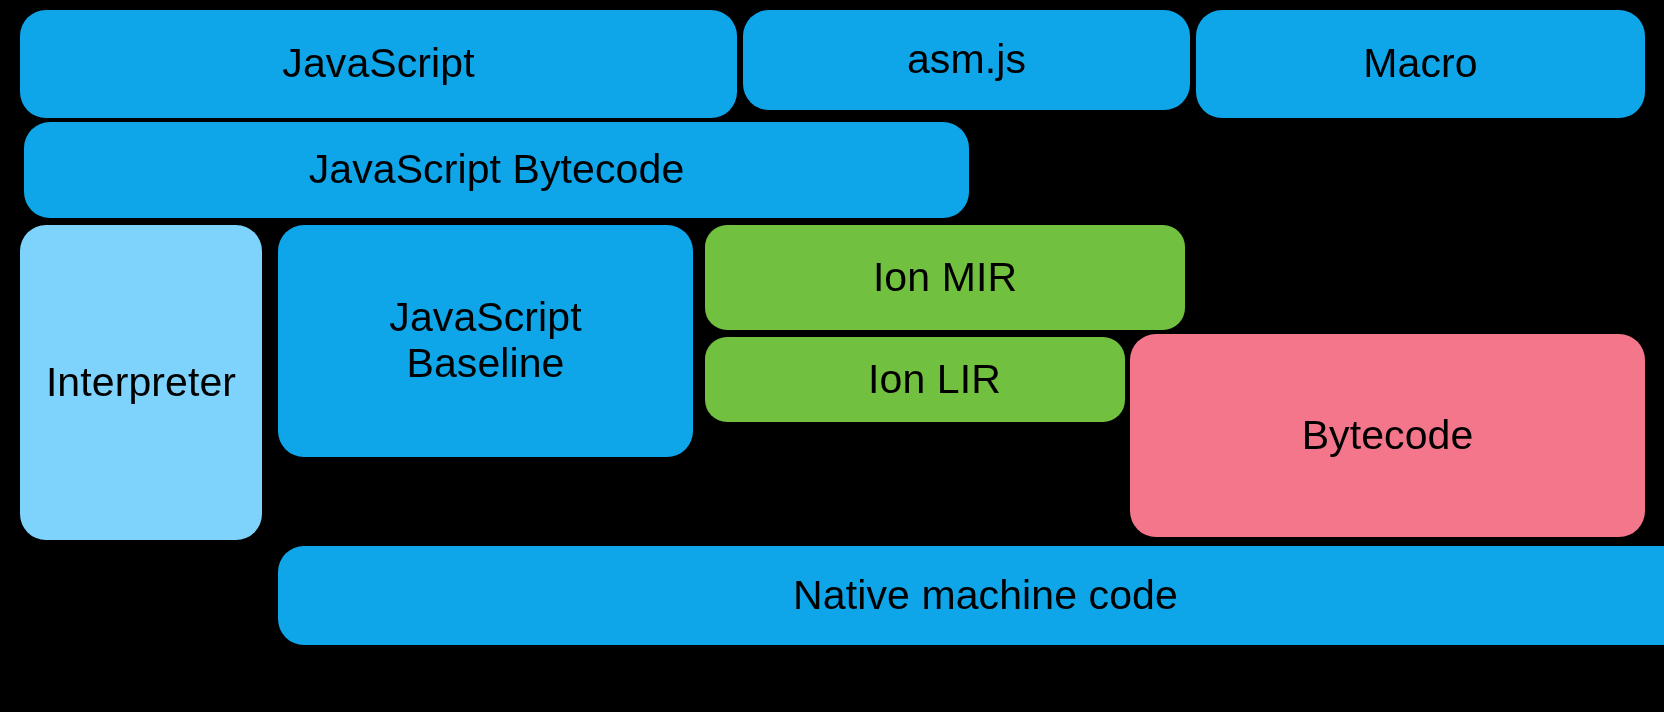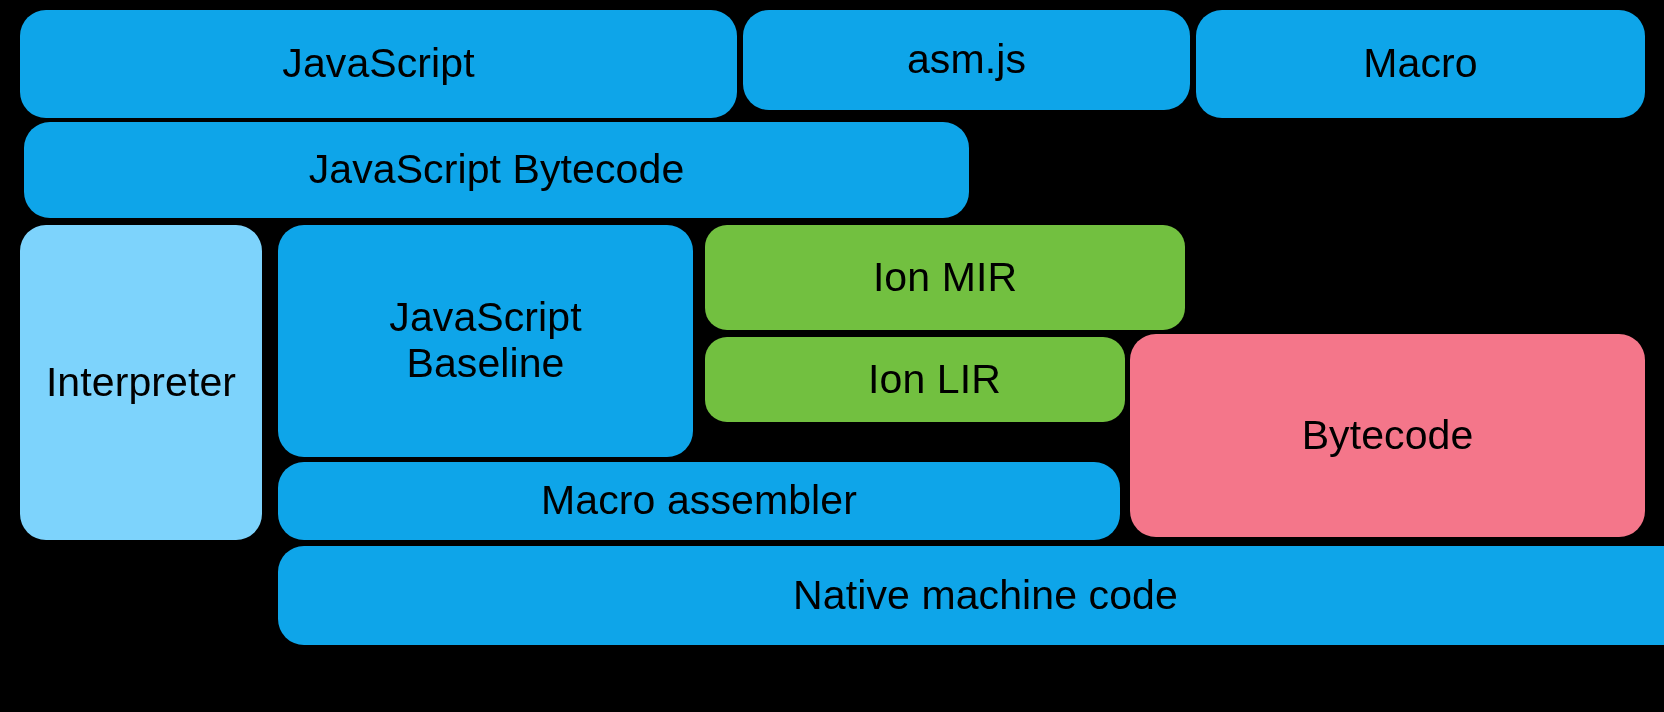--- a/index.html
+++ b/index.html
@@ -55,17 +55,16 @@
 
   <div class="box" style="left:278px; top:225px; width:415px; height:232px;">JavaScript
 Baseline</div>
 
   <div class="box green r22" style="left:705px; top:225px; width:480px; height:105px;">Ion MIR</div>
 
   <div class="box green r22" style="left:705px; top:337px; width:420px; height:85px;padding-left:39px;">Ion LIR</div>
 
   <div class="box pink" style="left:1130px; top:334px; width:515px; height:203px;">Bytecode</div>
 
-  <div class="box" style="left:278px; top:462px; width:842px; height:78px;">Macro assembler</div>
 
   <div class="box" style="left:278px; top:546px; width:1415px; height:99px;">Native machine code</div>
 
 </div>
 
 </body></html>

